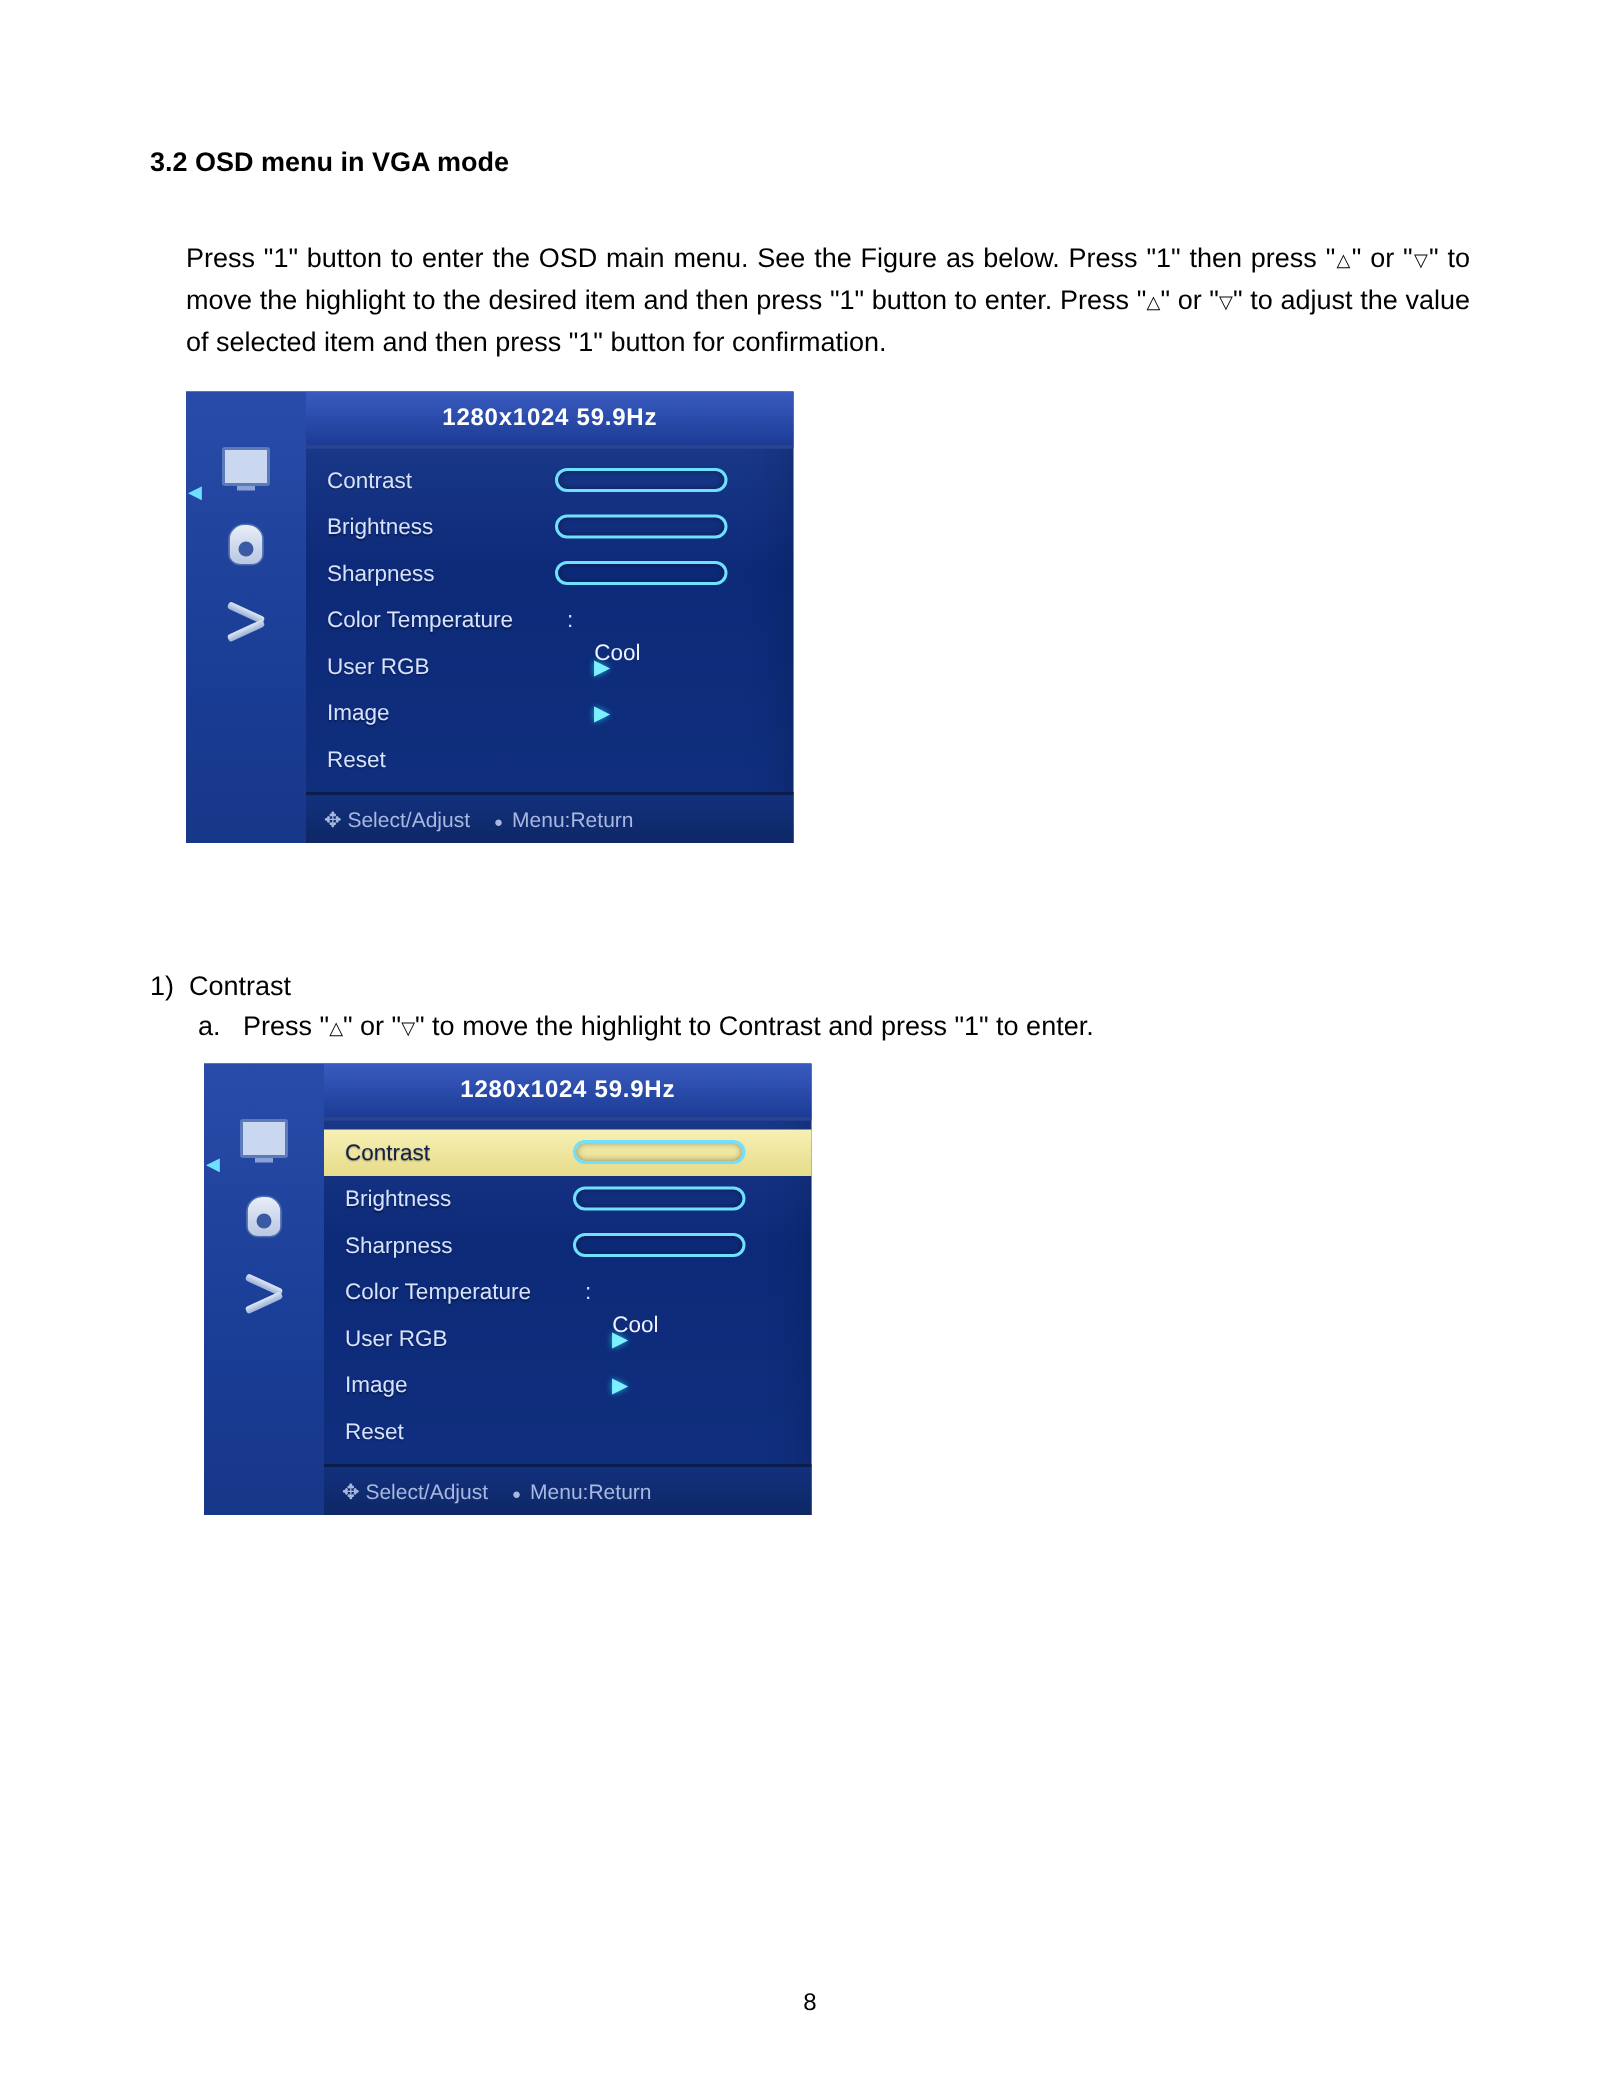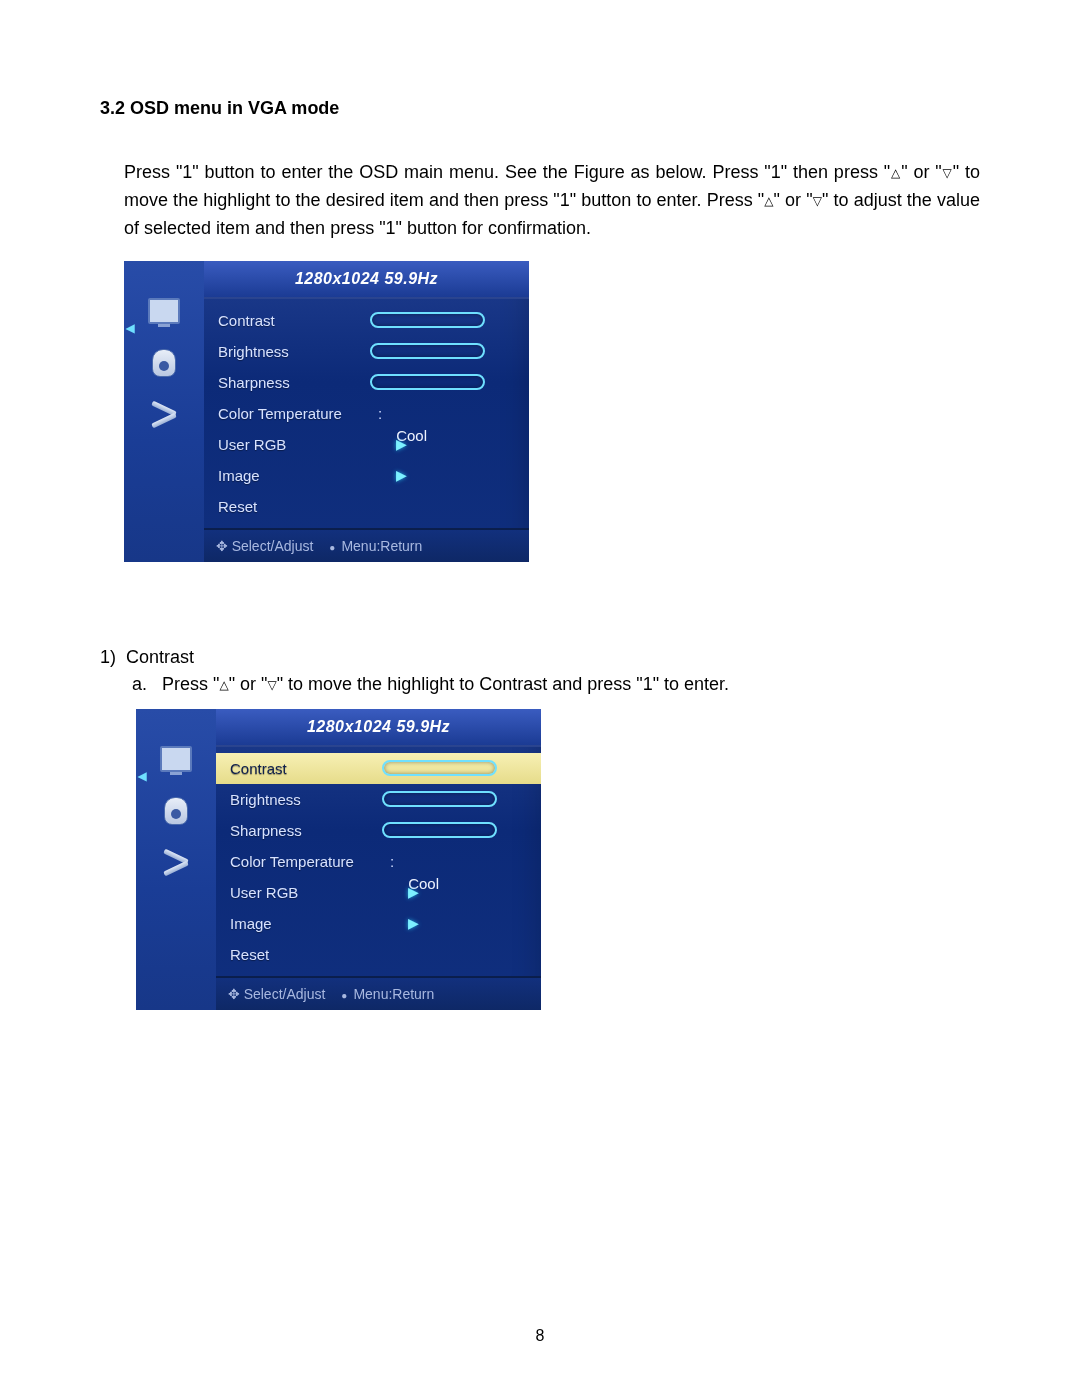--- a/index.html
+++ b/index.html
@@ -63,21 +63,20 @@
     height: 36px;
     background: linear-gradient(180deg,#3a5cc0,#1b3b94);
     border-bottom: 2px solid rgba(0,0,0,0.25);
     display: flex;
     align-items: center;
     justify-content: center;
     font-weight: bold;
     font-size: 16px;
     color: #fff;
     letter-spacing: 0.5px;
-    font-style: italic;
   }
   .osd-body { padding: 6px 10px 6px 14px; }
   .osd-item {
     display: flex;
     align-items: center;
     height: 31px;
     font-size: 15px;
   }
   .osd-item .lbl { flex: 0 0 150px; white-space: nowrap; text-shadow: 0 1px 1px rgba(0,0,0,0.4); }
   .osd-item .val { flex: 1; display: flex; align-items: center; color:#dde7ff; }

